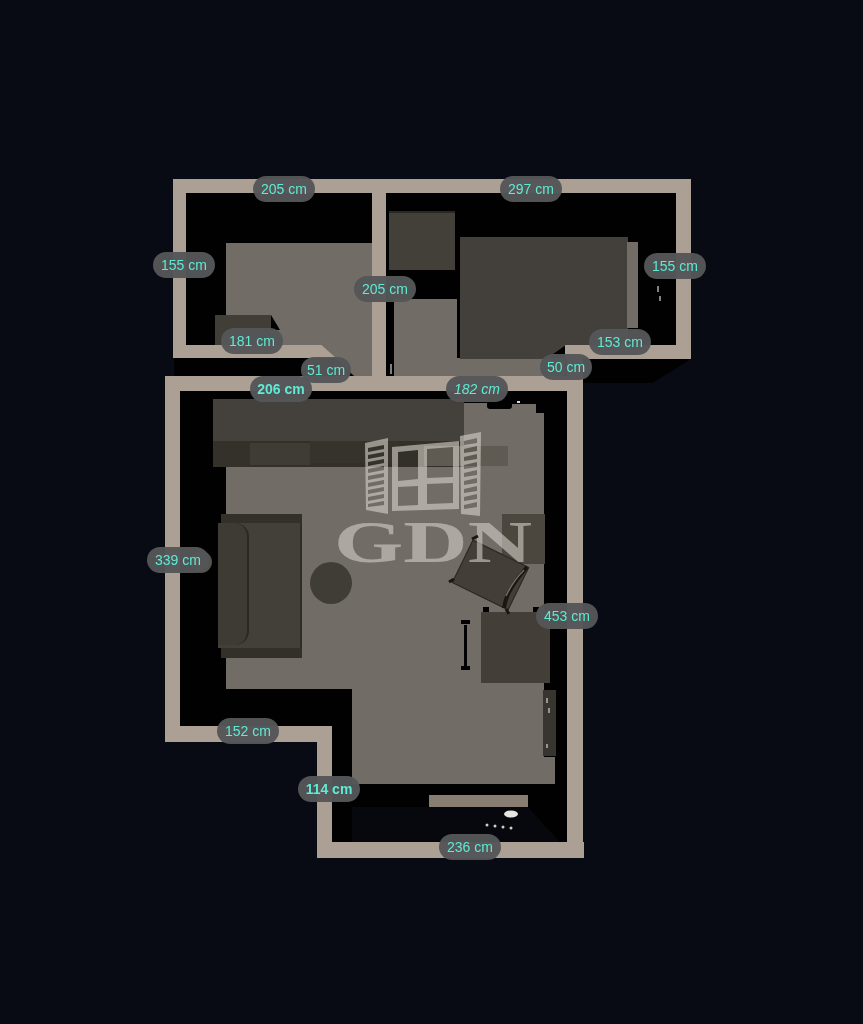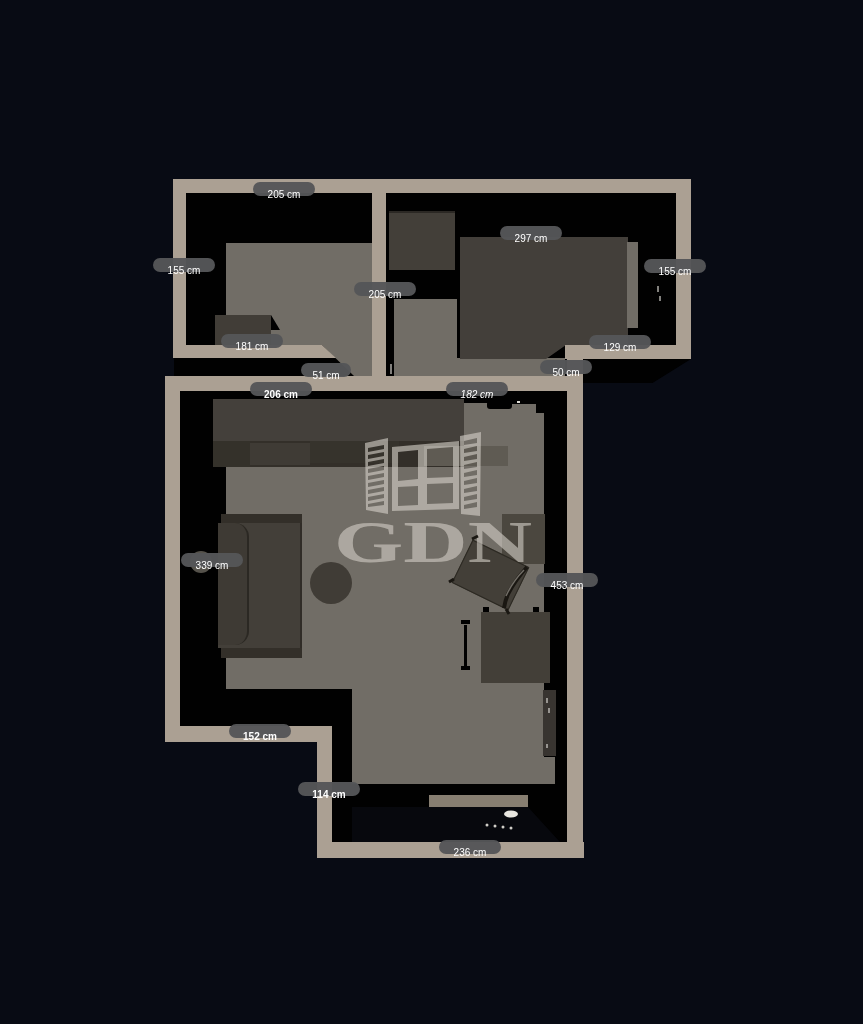--- a/index.html
+++ b/index.html
@@ -2,22 +2,22 @@
 <html><head>
 <meta charset="utf-8">
 <style>
   html,body{margin:0;padding:0;}
   body{width:863px;height:1024px;background:#080b14;overflow:hidden;
        font-family:"Liberation Sans", sans-serif;-webkit-font-smoothing:antialiased;}
   #c{position:relative;width:863px;height:1024px;}
   .b{position:absolute;background:#010101;}
   .f{position:absolute;background:#716d66;}
   .w{position:absolute;background:#aba093;}
-  .pill{position:absolute;background:rgba(85,86,88,0.97);color:#ffffff;
-        font-size:10px;line-height:26px;height:14px;border-radius:13px;
+  .pill{position:absolute;background:rgba(85,86,88,0.97);color:#5eead4;
+        font-size:14px;line-height:26px;height:26px;border-radius:13px;
         text-align:center;transform:translate(-50%,-50%);white-space:nowrap;}
 </style>
 </head>
 <body>
 <div id="c">
 
 <div class="b" style="left:186px;top:192px;width:186px;height:153px;"></div>
 <div class="b" style="left:386px;top:192px;width:290px;height:153px;"></div>
 <div class="b" style="left:174px;top:358px;width:198px;height:18px;"></div>
 <div class="b" style="left:386px;top:345px;width:180px;height:31px;"></div>
@@ -130,28 +130,28 @@
   <ellipse cx="511" cy="814" rx="7" ry="3.5" fill="#e8e6e0"></ellipse>
   <g fill="#cfcdc7">
     <circle cx="487" cy="825" r="1.5"></circle>
         <circle cx="495" cy="826" r="1.5"></circle>
     <circle cx="503" cy="827" r="1.5"></circle>
         <circle cx="511" cy="828" r="1.5"></circle>
   </g>
 </svg>
 
 <div class="pill" style="left:284px;top:189px;width:62px;">205 cm</div>
-<div class="pill" style="left:531px;top:189px;width:62px;margin-top:44px;">297 cm</div>
+<div class="pill" style="left:531px;top:189px;width:62px;">297 cm</div>
 <div class="pill" style="left:184px;top:265px;width:62px;">155 cm</div>
 <div class="pill" style="left:675px;top:266px;width:62px;">155 cm</div>
 <div class="pill" style="left:385px;top:289px;width:62px;">205 cm</div>
 <div class="pill" style="left:252px;top:341px;width:62px;">181 cm</div>
-<div class="pill" style="left:620px;top:342px;width:62px;">129 cm</div>
+<div class="pill" style="left:620px;top:342px;width:62px;">153 cm</div>
 <div class="pill" style="left:326px;top:370px;width:50px;">51 cm</div>
 <div class="pill" style="left:566px;top:367px;width:52px;">50 cm</div>
 <div class="pill" style="left:281px;top:389px;width:62px;font-weight:bold;">206 cm</div>
 <div class="pill" style="left:477px;top:389px;width:62px;font-style:italic;">182 cm</div>
-<div class="pill" style="left:178px;top:560px;width:62px;margin-left:34px;">339 cm</div>
-<div class="pill" style="left:567px;top:580px;width:62px;">453 cm</div>
-<div class="pill" style="left:260px;top:731px;width:62px;font-weight:bold;">152 cm</div>
+<div class="pill" style="left:178px;top:560px;width:62px;">339 cm</div>
+<div class="pill" style="left:567px;top:616px;width:62px;">453 cm</div>
+<div class="pill" style="left:248px;top:731px;width:62px;">152 cm</div>
 <div class="pill" style="left:329px;top:789px;width:62px;font-weight:bold;">114 cm</div>
 <div class="pill" style="left:470px;top:847px;width:62px;">236 cm</div>
 </div>
 
 </body></html>

